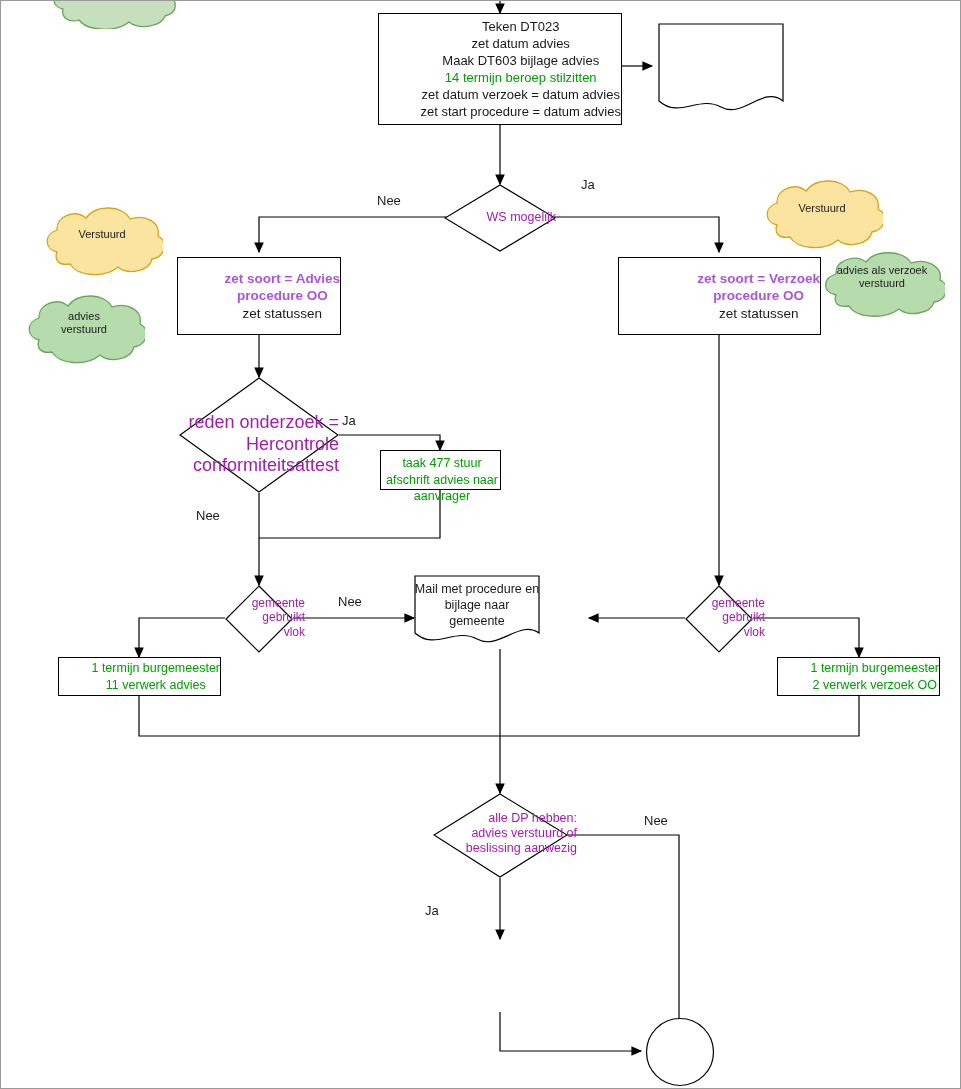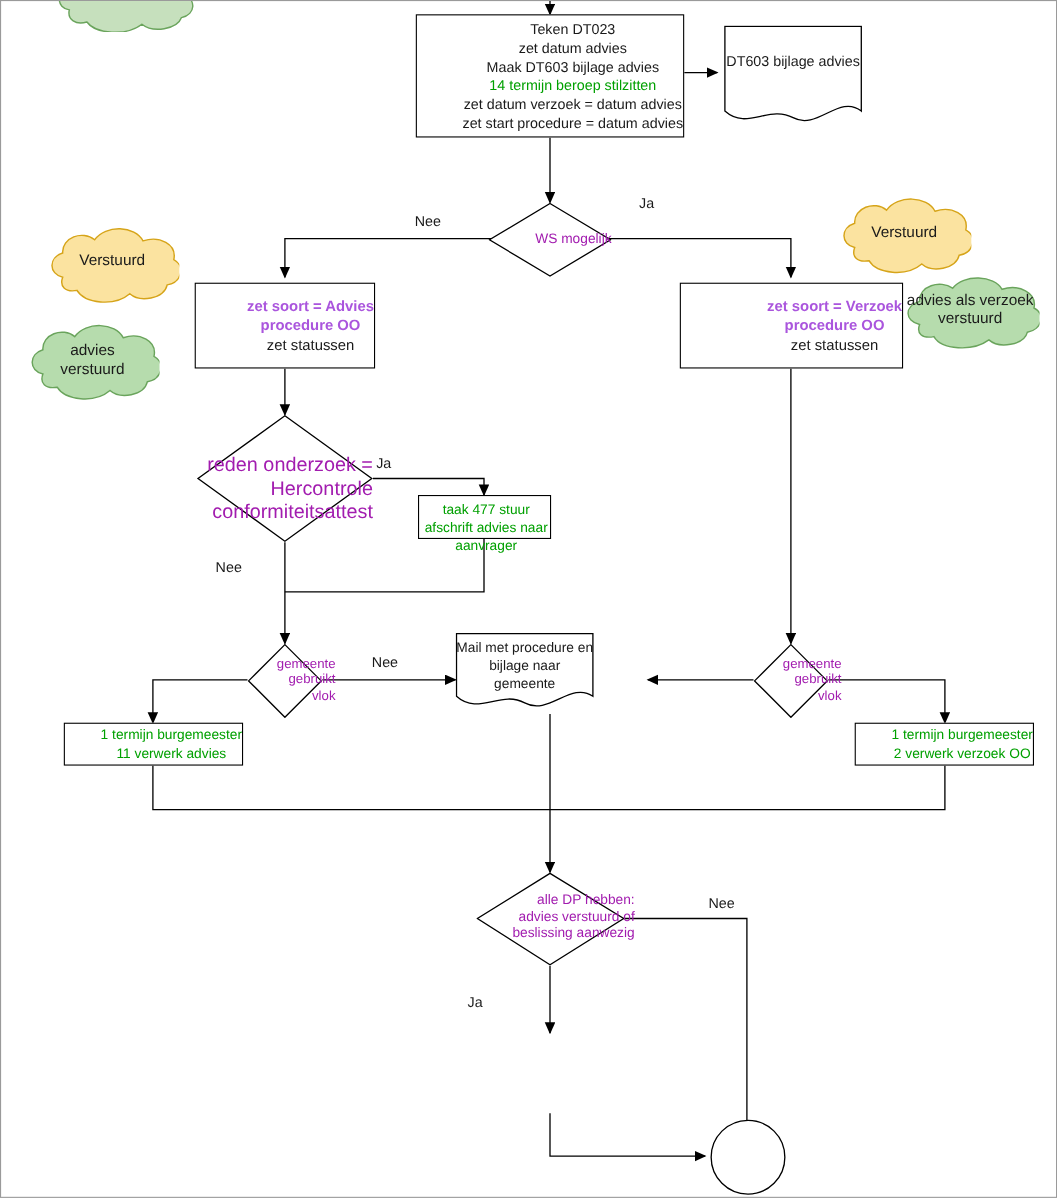--- a/index.html
+++ b/index.html
@@ -9,21 +9,21 @@
   #edges{position:absolute;left:0;top:0;width:961px;height:1089px;}
   .node{position:absolute;box-sizing:border-box;display:flex;
         align-items:center;justify-content:center;text-align:center;}
   .box{background:#fff;border:1px solid #000;justify-content:flex-end;}
   .nodetext{line-height:1.18;white-space:pre-line;}
   .t-black{color:#1a1a1a;}
   .t-green{color:#00a000;}
   .t-red{color:#ff3333;}
   .t-purple{color:#aa55dd;font-weight:bold;}
   .label{position:absolute;color:#1a1a1a;font-size:13px;white-space:nowrap;}
-  .cloudtext{position:absolute;text-align:center;color:#1a1a1a;font-size:14px;
+  .cloudtext{position:absolute;text-align:center;color:#1a1a1a;font-size:11px;
              line-height:1.2;white-space:pre-line;}
   .diatext{position:absolute;text-align:right;color:#a21caf;font-size:13px;
            line-height:1.2;white-space:pre-line;pointer-events:none;}
   .ov{position:absolute;pointer-events:none;}
 </style>
 </head>
 <body>
 
 <div id="canvas">
 
@@ -120,23 +120,20 @@
       <div class="t-black">Maak DT603 bijlage advies</div>
       <div class="t-green">14 termijn beroep stilzitten</div>
       <div class="t-black">zet datum verzoek = datum advies</div>
       <div class="t-black">zet start procedure = datum advies</div>
     </div>
   </div>
 
   <svg class="ov" style="left:657px;top:22px;width:126px;height:96px" viewBox="0 0 126 96">
     <path d="M1,1 L125,1 L125,78 C105,62 85,96 63,84 C41,72 21,96 1,78 Z" fill="#fff" stroke="#000" stroke-width="1.2"></path>
   </svg>
-  <div class="node" style="left:657px;top:22px;width:126px;height:66px;">
-    <div class="nodetext t-black" style="font-size:13px;">DT603 bijlage advies</div>
-  </div>
 
   <svg class="ov" style="left:443px;top:183px;width:112px;height:68px" viewBox="0 0 112 68">
     <path d="M56,1 L111,34 L56,67 L1,34 Z" fill="#fff" stroke="#000" stroke-width="1.2"></path>
   </svg>
   <div class="diatext" style="left:443px;top:209px;width:112px;font-size:12.5px;">WS mogelijk</div>
 
   <div class="node box" style="left:176px;top:256px;width:164px;height:78px;">
     <div style="font-size:13.5px;line-height:1.28;">
       <div class="t-purple">zet soort = Advies</div>
       <div class="t-purple">procedure OO</div>

